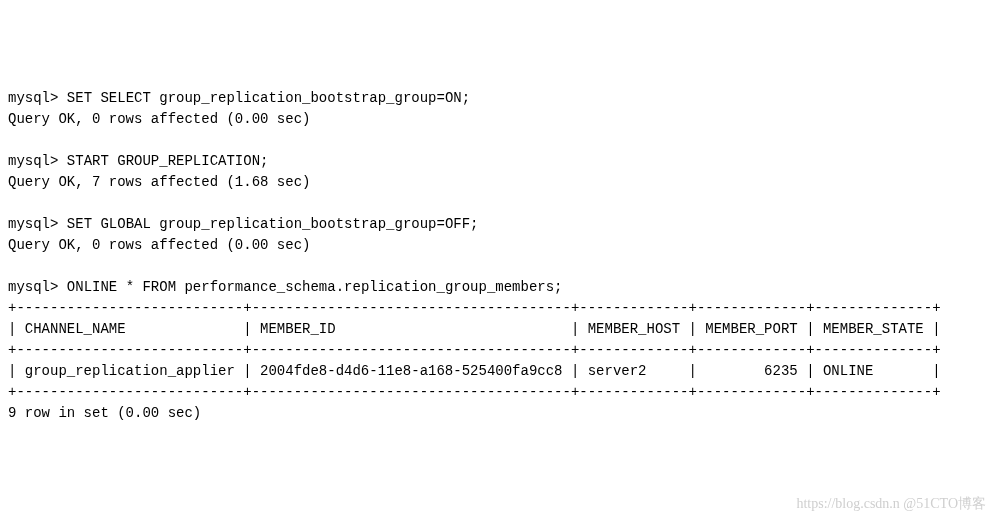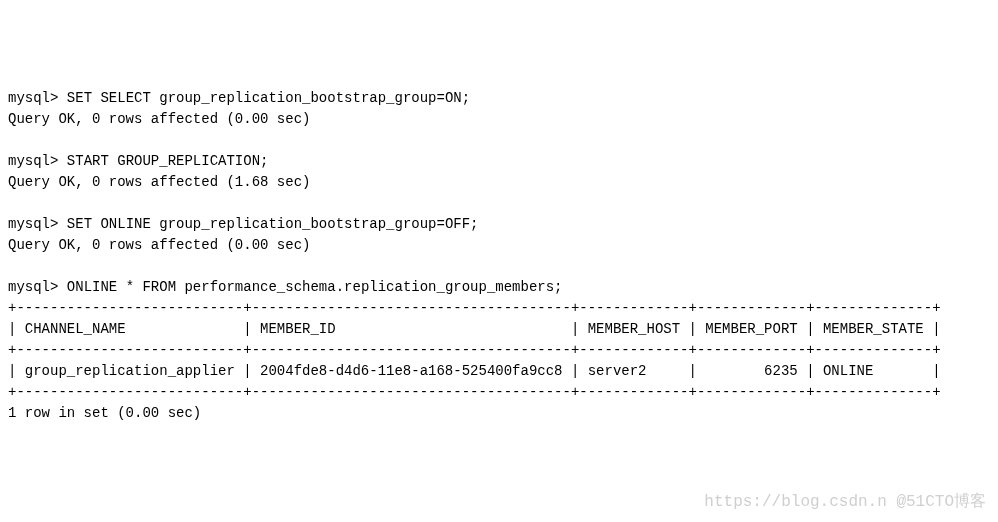--- a/index.html
+++ b/index.html
@@ -15,43 +15,43 @@
       width: 998px;
       height: 522px;
       box-sizing: border-box;
       overflow: hidden;
     }
     .watermark {
       position: absolute;
       right: 12px;
       bottom: 8px;
       color: #cfcfcf;
-      font-family: Liberation Mono, monospace;
-      font-size: 16px;
+      font-family: Liberation Serif, serif;
+      font-size: 14px;
       white-space: nowrap;
     }
   </style>
 </head>
 <body>
 
 
 
 <span><span>mysql&gt;</span> <span>SET SELECT group_replication_bootstrap_group=ON;</span>
 <span>Query OK, 0 rows affected (0.00 sec)</span>
 
 <span>mysql&gt;</span> <span>START GROUP_REPLICATION;</span>
-<span>Query OK, 0 rows affected (1.68 sec)</span>
+<span>Query OK, 7 rows affected (1.68 sec)</span>
 
-<span>mysql&gt;</span> <span>SET ONLINE group_replication_bootstrap_group=OFF;</span>
+<span>mysql&gt;</span> <span>SET GLOBAL group_replication_bootstrap_group=OFF;</span>
 <span>Query OK, 0 rows affected (0.00 sec)</span>
 
 <span>mysql&gt;</span> <span>ONLINE * FROM performance_schema.replication_group_members;</span>
 <span>+---------------------------+--------------------------------------+-------------+-------------+--------------+</span>
 <span>| CHANNEL_NAME              | MEMBER_ID                            | MEMBER_HOST | MEMBER_PORT | MEMBER_STATE |</span>
 <span>+---------------------------+--------------------------------------+-------------+-------------+--------------+</span>
 <span>| group_replication_applier | 2004fde8-d4d6-11e8-a168-525400fa9cc8 | server2     |        6235 | ONLINE       |</span>
 <span>+---------------------------+--------------------------------------+-------------+-------------+--------------+</span>
-<span>1 row in set (0.00 sec)</span></span>
+<span>9 row in set (0.00 sec)</span></span>
 
 <div class="watermark">https://blog.csdn.n @51CTO博客</div>
 
 
 
 
 </body></html>

